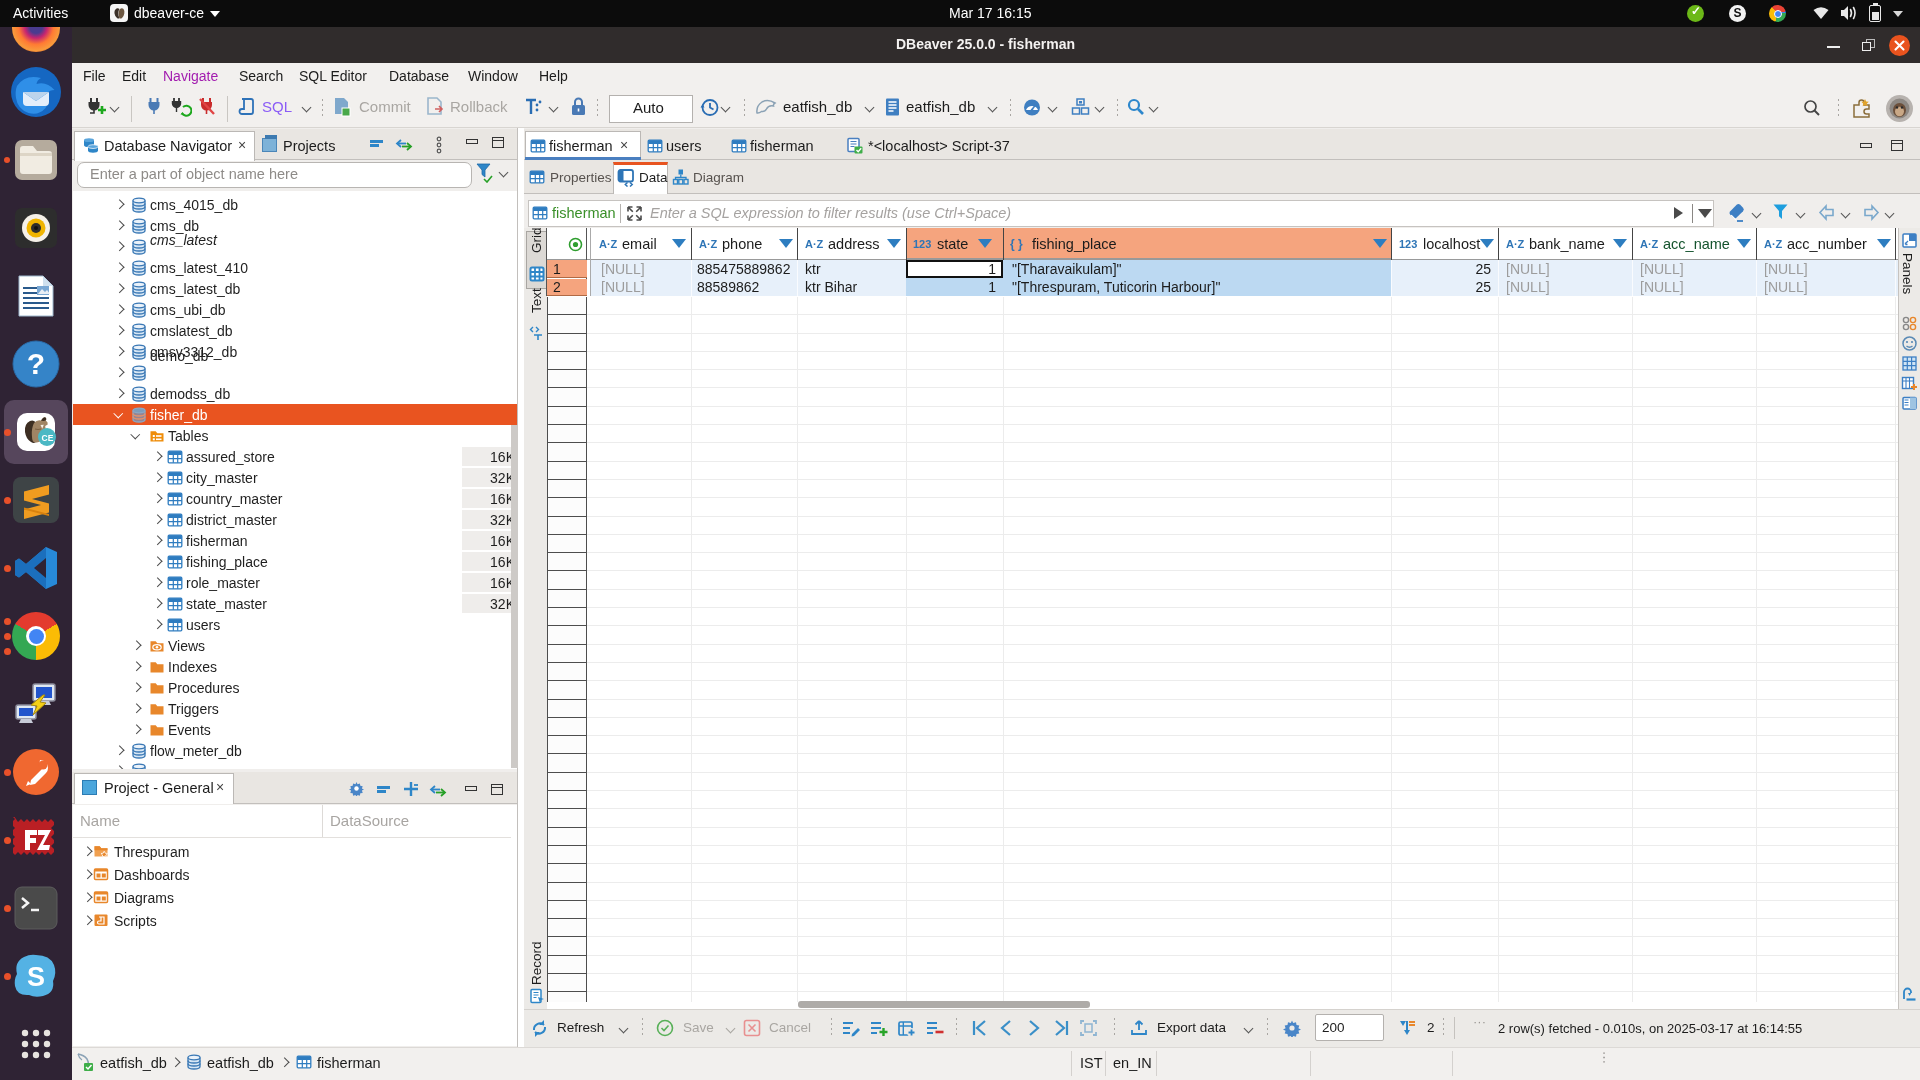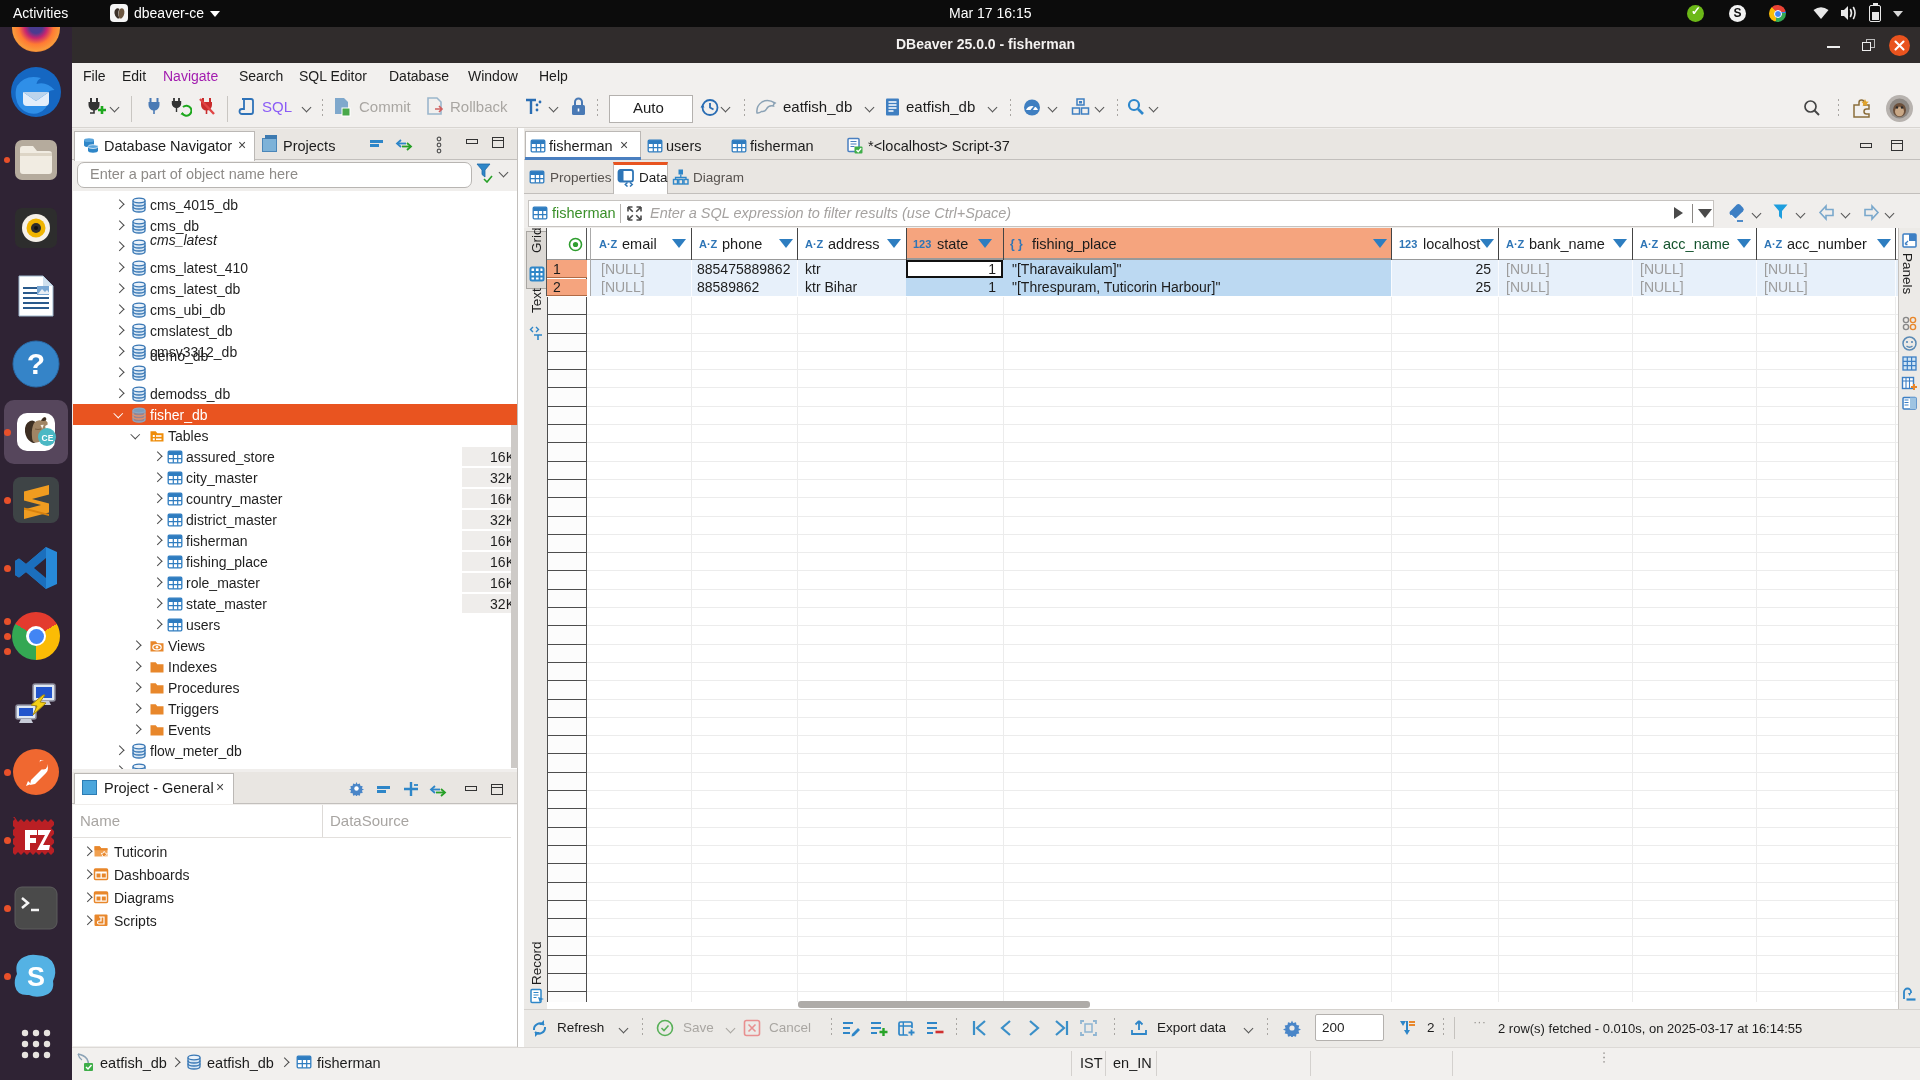--- a/index.html
+++ b/index.html
@@ -609,21 +609,21 @@
 
 <div class="abs" style="left:73px;top:805px;width:444px;height:241px;background:#fff;"></div>
 <div class="txt" style="left:80px;top:812px;font-size:15px;color:#a8a5a2;">Name</div>
 <div class="txt" style="left:330px;top:812px;font-size:15px;color:#a8a5a2;">DataSource</div>
 <div class="abs" style="left:322px;top:805px;width:1px;height:33px;background:#dddad7;"></div>
 <div class="abs" style="left:73px;top:837px;width:438px;height:1px;background:#e3e0dd;"></div>
 <span class="chev" style="left:84px;top:848px;"></span>
 <svg class="abs" style="left:93px;top:843px;" width="16" height="16" viewBox="0 0 16 16">
     <use href="#i-foldb"></use>
   </svg>
-<div class="trtxt" style="left:114px;top:844px;">Tuticorin</div>
+<div class="trtxt" style="left:114px;top:844px;">Threspuram</div>
 <span class="chev" style="left:84px;top:871px;"></span>
 <svg class="abs" style="left:93px;top:866px;" width="16" height="16" viewBox="0 0 16 16">
     <use href="#i-foldd"></use>
   </svg>
 <div class="trtxt" style="left:114px;top:867px;">Dashboards</div>
 <span class="chev" style="left:84px;top:894px;"></span>
 <svg class="abs" style="left:93px;top:889px;" width="16" height="16" viewBox="0 0 16 16">
     <use href="#i-foldd"></use>
   </svg>
 <div class="trtxt" style="left:114px;top:890px;">Diagrams</div>

